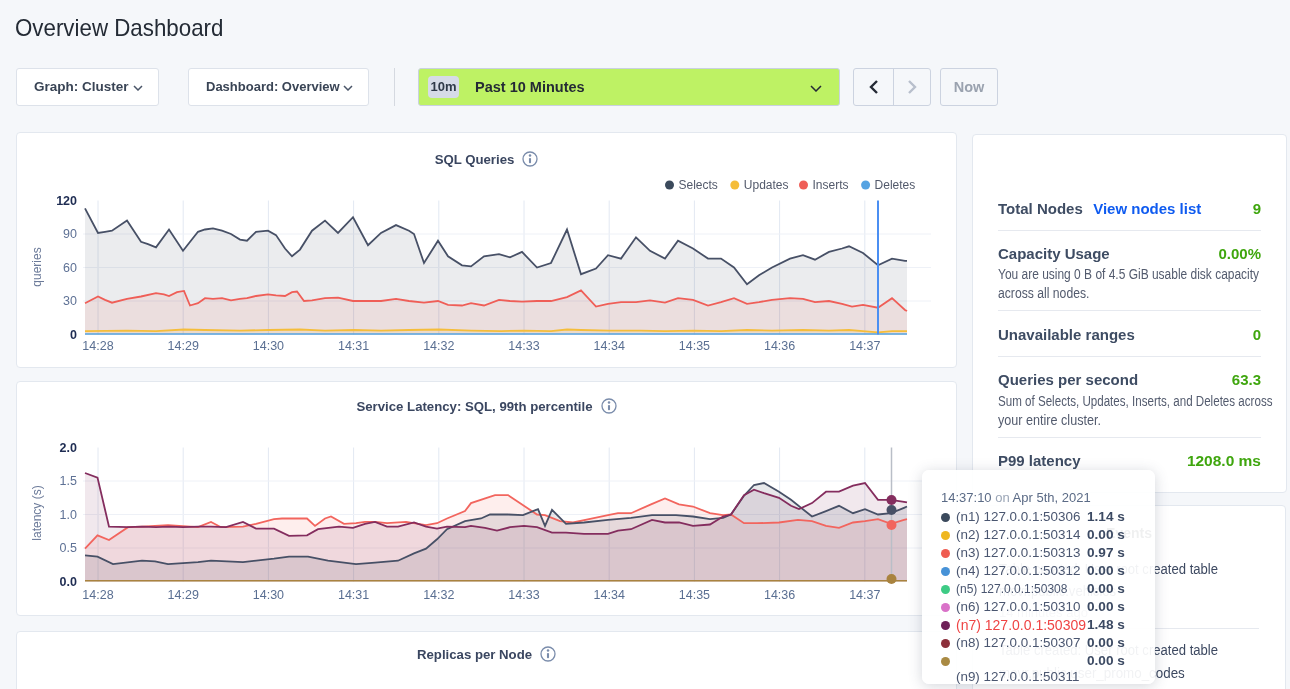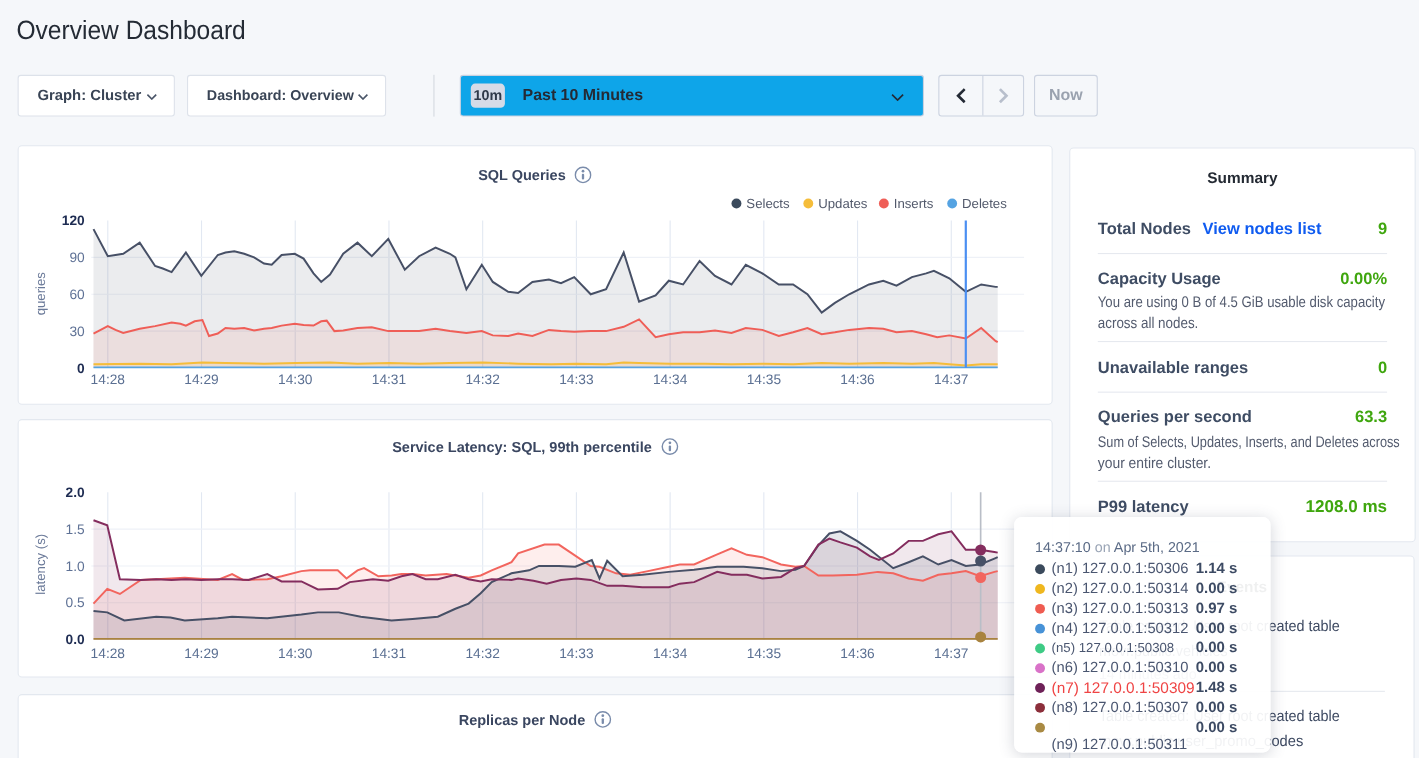--- a/index.html
+++ b/index.html
@@ -14,27 +14,27 @@
   font-size:13.2px; font-weight:bold; color:#3a4660; }
 </style></head>
 <body>
 <div style="position:absolute;left:15px;top:14px;font-size:24px;color:#242b35;transform:scaleX(0.93);transform-origin:0 50%;">Overview Dashboard</div>
 
 <div class="ctl" style="left:16px;top:68px;width:143px;height:38px;background:#fff;border:1px solid #dde2ea;
  line-height:36px;text-align:left;padding-left:17px;font-size:13.5px;font-weight:bold;color:#394455;">Graph: Cluster
  <svg width="10" height="6" viewBox="0 0 10 6" style="position:absolute;right:15px;top:16px;">
       <path d="M1 1 L5 5 L9 1" fill="none" stroke="#4a5568" stroke-width="1.5"></path>
     </svg></div>
-<div class="ctl" style="left:170px;top:68px;width:181px;height:38px;background:#fff;border:1px solid #dde2ea;
+<div class="ctl" style="left:188px;top:68px;width:181px;height:38px;background:#fff;border:1px solid #dde2ea;
  line-height:36px;padding-left:17px;font-size:13px;font-weight:bold;color:#394455;">Dashboard: Overview
  <svg width="10" height="6" viewBox="0 0 10 6" style="position:absolute;right:15px;top:16px;">
       <path d="M1 1 L5 5 L9 1" fill="none" stroke="#4a5568" stroke-width="1.5"></path>
     </svg></div>
 <div style="position:absolute;left:394px;top:68px;width:1px;height:38px;background:#d5d9e0;"></div>
-<div class="ctl" style="left:418px;top:68px;width:422px;height:38px;background:#0ea5e9;border:1px solid #c9d1e0;">
+<div class="ctl" style="left:418px;top:68px;width:422px;height:38px;background:#bef264;border:1px solid #c9d1e0;">
  <span style="position:absolute;left:9px;top:7px;width:31px;height:22px;background:#d6dbe7;border-radius:4px;
   text-align:center;line-height:22px;font-size:13px;font-weight:bold;color:#2f3949;">10m</span>
  <span style="position:absolute;left:56px;top:0;line-height:36px;font-size:14.5px;font-weight:bold;color:#242a35;">Past 10 Minutes</span>
  <svg width="12" height="7" viewBox="0 0 12 7" style="position:absolute;right:17px;top:16px;">
       <path d="M1 1 L6 6 L11 1" fill="none" stroke="#242a35" stroke-width="1.5"></path>
     </svg>
   </div>
 <div class="ctl" style="left:853px;top:68px;width:78px;height:38px;border:1px solid #ccd3e0;">
  <div style="position:absolute;left:39px;top:0;width:1px;height:36px;background:#ccd3e0;"></div>
  <svg width="9" height="14" viewBox="0 0 9 14" style="position:absolute;left:15px;top:11px;">
@@ -156,21 +156,20 @@
 <div class="panel" style="left:16px;top:631px;width:941px;height:120px;">
  <div class="ctitle" style="top:14px;">Replicas per Node <svg width="16" height="16" viewBox="0 0 16 16" style="flex:none">
         <circle cx="8" cy="8" r="7" fill="none" stroke="#7a8cab" stroke-width="1.3"></circle>
         <circle cx="8" cy="4.6" r="1.25" fill="#7a8cab"></circle>
         <rect x="6.95" y="6.9" width="2.1" height="5.3" rx="0.9" fill="#7a8cab"></rect>
       </svg></div>
  <div style="position:absolute;left:48px;top:55px;font-size:12.5px;font-weight:bold;color:#1e2c52;">30</div>
 </div>
 
 <div class="panel" style="left:972px;top:134px;width:315px;height:359px;">
- <div style="position:absolute;top:18px;width:100%;text-align:center;font-size:14px;font-weight:bold;color:#242a33;">Summary</div>
  <div class="srow" style="top:65px;"><span class="slabel">Total Nodes</span>
    <span style="font-weight:bold;font-size:15px;color:#0f5bf0;margin-left:6px;">View nodes list</span><span class="sval">9</span></div>
  <div class="divline" style="left:25px;right:25px;top:94.5px;"></div>
  <div class="srow" style="top:110px;"><span class="slabel">Capacity Usage</span><span class="sval">0.00%</span></div>
  <div class="sdesc" style="top:130px;white-space:nowrap;"><span style="display:inline-block;transform:scaleX(0.855);transform-origin:0 50%;">You are using 0 B of 4.5 GiB usable disk capacity</span><br><span style="display:inline-block;transform:scaleX(0.87);transform-origin:0 50%;">across all nodes.</span></div>
  <div class="divline" style="left:25px;right:25px;top:174.5px;"></div>
  <div class="srow" style="top:191px;"><span class="slabel">Unavailable ranges</span><span class="sval">0</span></div>
  <div class="divline" style="left:25px;right:25px;top:221px;"></div>
  <div class="srow" style="top:236px;"><span class="slabel">Queries per second</span><span class="sval">63.3</span></div>
  <div class="sdesc" style="top:257px;white-space:nowrap;"><span style="display:inline-block;transform:scaleX(0.828);transform-origin:0 50%;">Sum of Selects, Updates, Inserts, and Deletes across</span><br><span style="display:inline-block;transform:scaleX(0.9);transform-origin:0 50%;">your entire cluster.</span></div>

